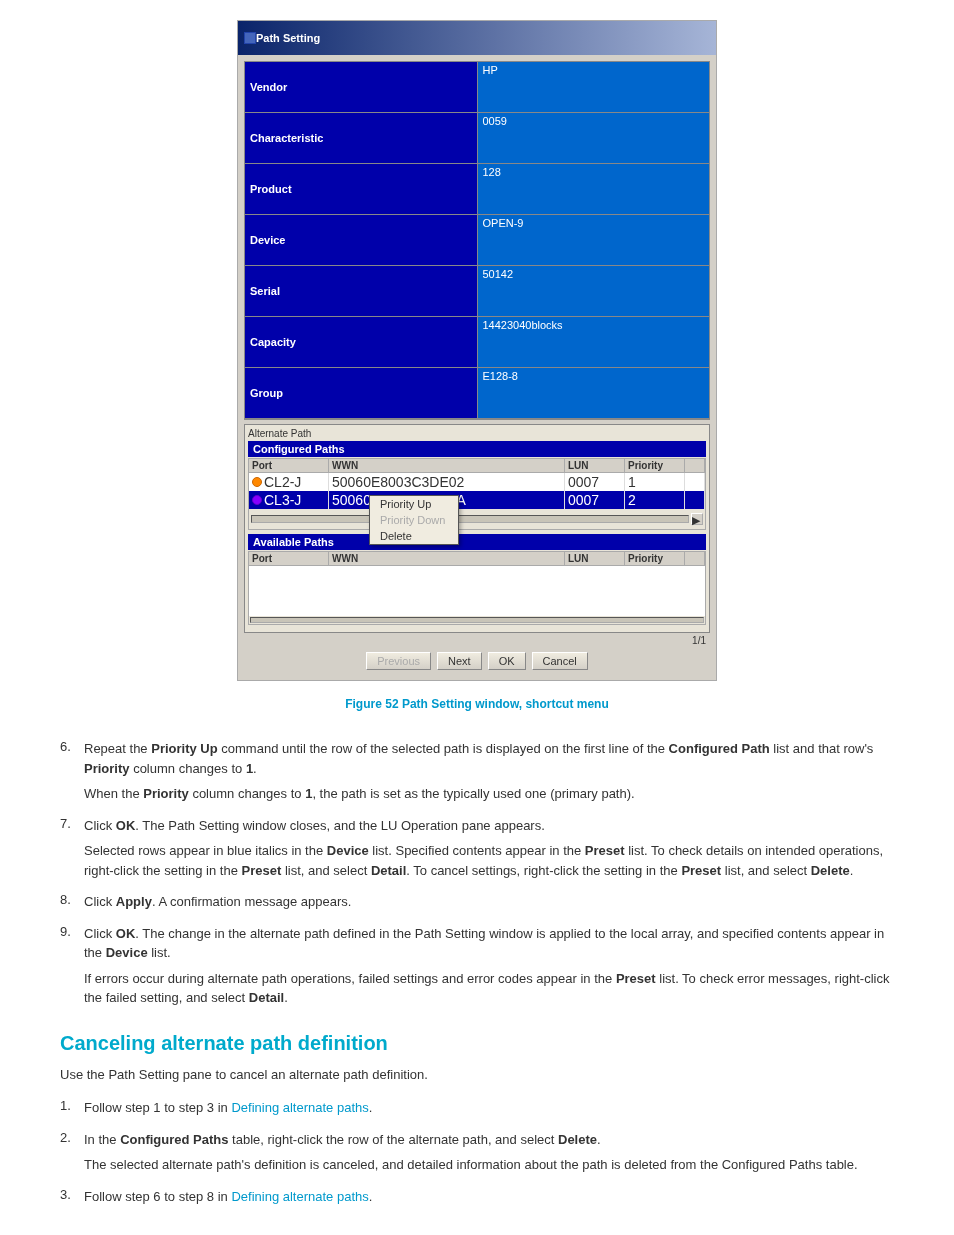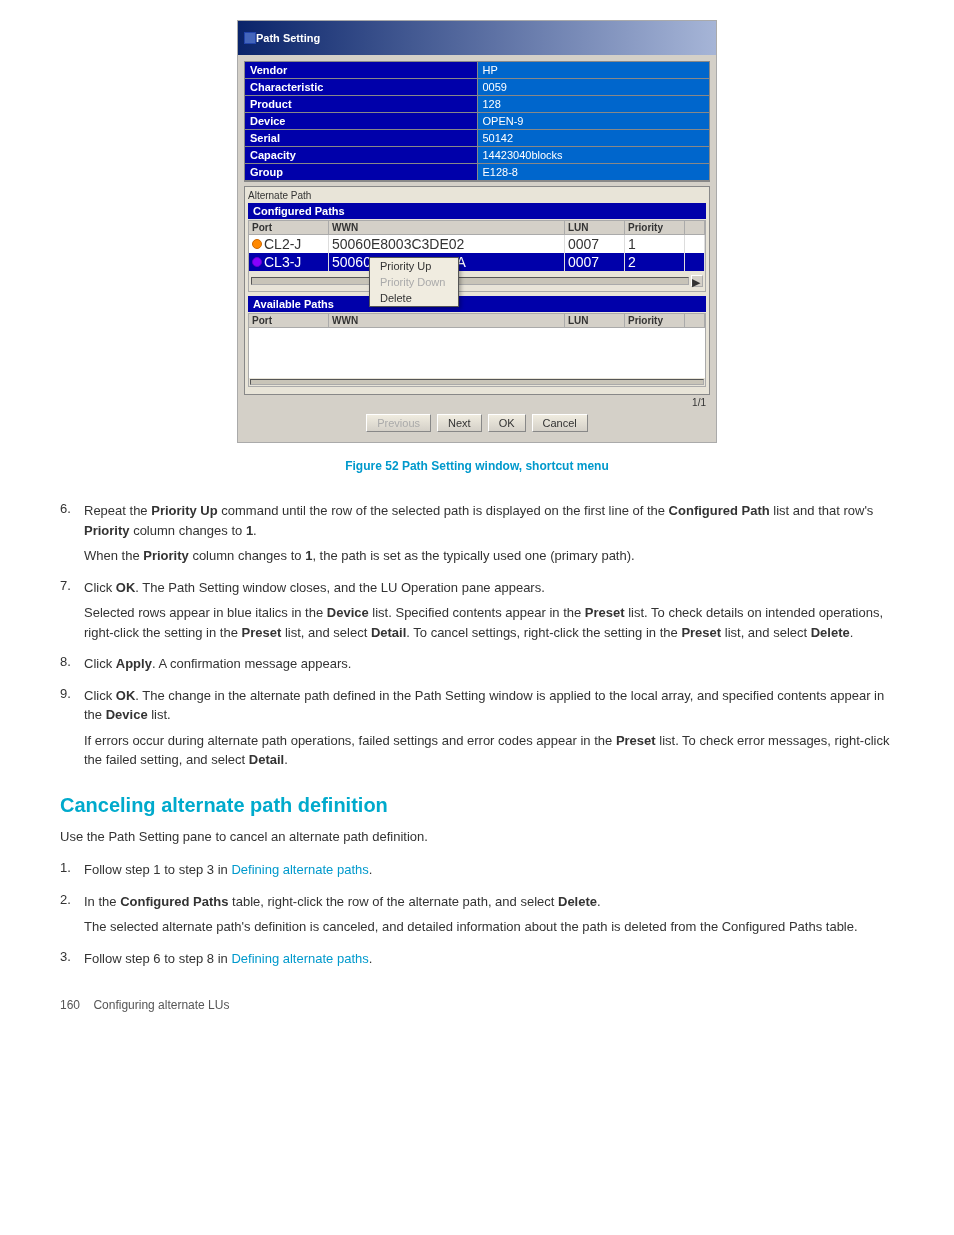--- a/index.html
+++ b/index.html
@@ -57,21 +57,21 @@
       grid-template-columns: 1fr 1fr;
       gap: 1px;
       background: #888;
       border: 1px solid #888;
       margin-bottom: 4px;
     }
 
     .field-label {
       background: #0000aa;
       color: white;
-      padding: 2px 5px;
+      padding: 19px 5px;
       font-size: 11px;
       font-weight: bold;
     }
 
     .field-value {
       background: #0066cc;
       color: white;
       padding: 2px 5px;
       font-size: 11px;
     }

